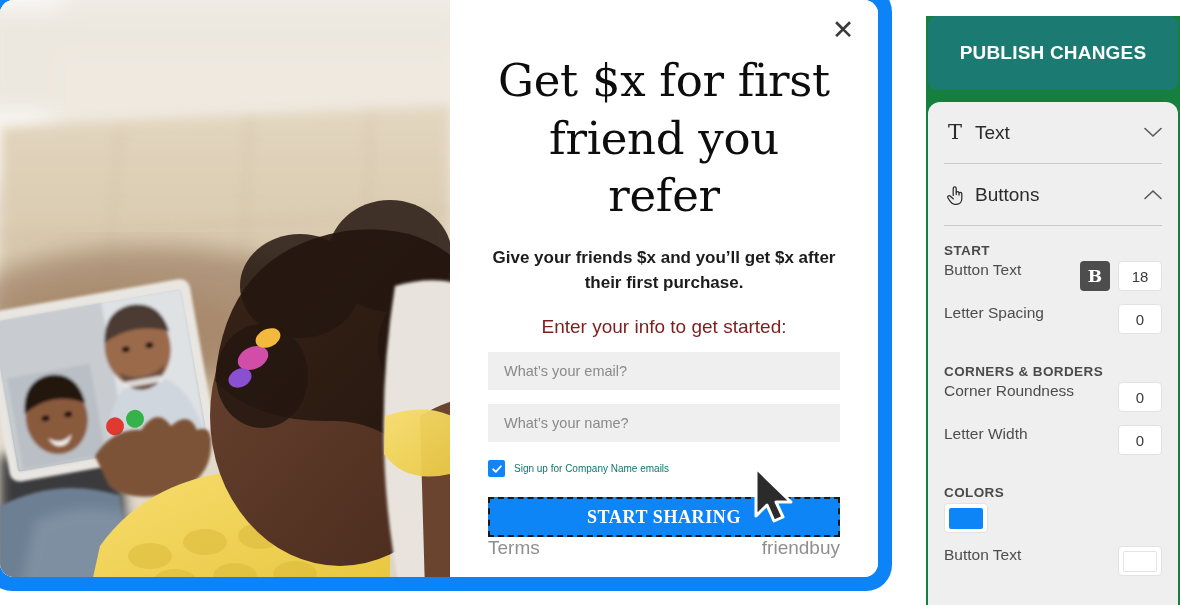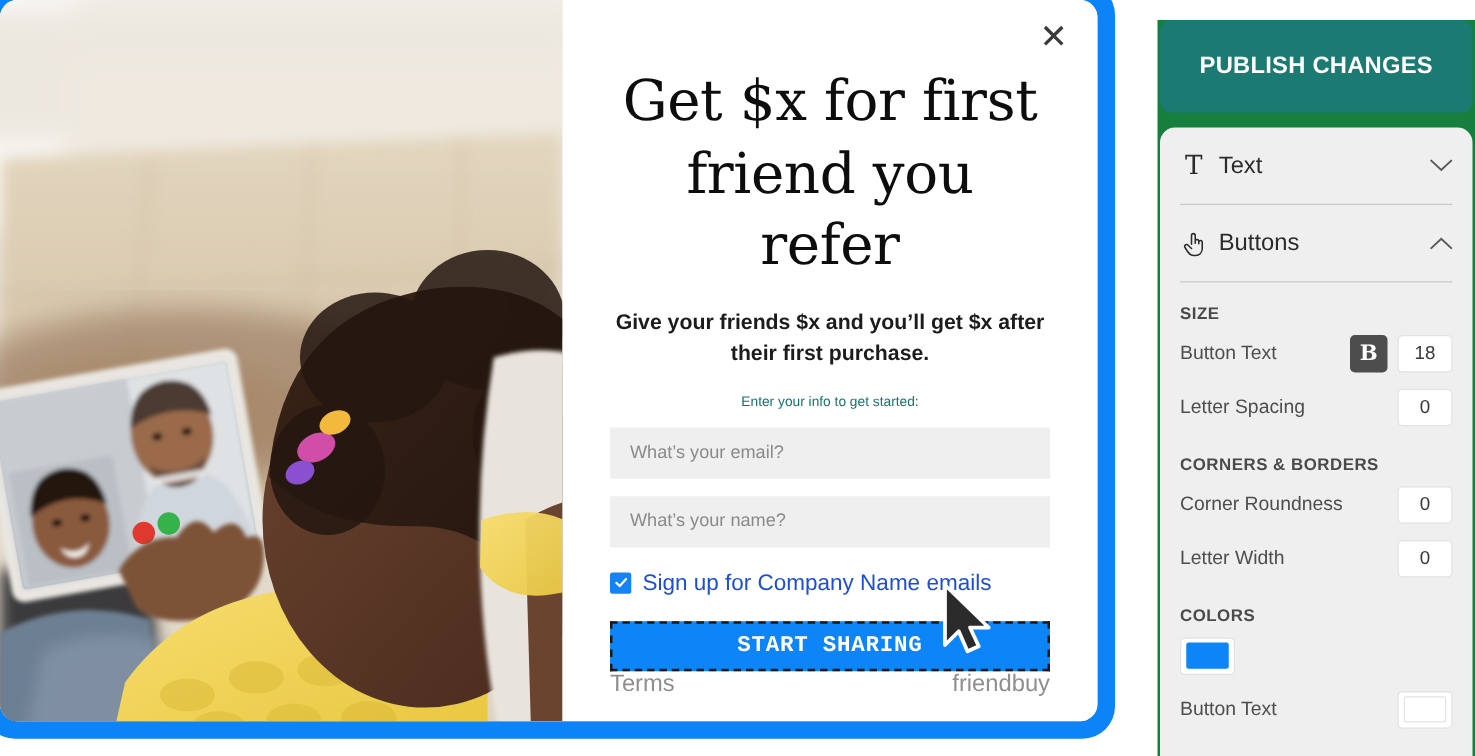--- a/index.html
+++ b/index.html
@@ -96,22 +96,22 @@
     margin-top: 20px;
     font-size: 17px;
     line-height: 1.5;
     color: #1c1c1c;
     text-align: center;
     font-weight: 700;
   }
 
   .prompt {
     margin-top: 20px;
-    font-size: 11px;
-    color: #0f766e;
+    font-size: 19px;
+    color: #7f1d1d;
     text-align: center;
   }
 
   .field {
     margin-top: 14px;
     height: 41px;
     background: #efefef;
     border: none;
     width: 100%;
     padding: 0 16px;
@@ -131,36 +131,36 @@
   }
   .checkbox {
     width: 17px; height: 17px;
     background: #1383f5;
     border-radius: 2px;
     display: flex; align-items: center; justify-content: center;
     flex: 0 0 17px;
     cursor: pointer;
   }
   .checkbox svg { width: 12px; height: 12px; display: block; }
-  .optin-label { font-size: 18px; color: #1d4ed8; }
+  .optin-label { font-size: 10px; color: #0f766e; }
 
   .cta-wrap {
     margin-top: 20px;
     position: relative;
   }
   .cta {
     width: 100%;
     height: 40px;
     background: #0d85f7;
     color: #ffffff;
     border: 2px dashed #1a1a1a;
     font-size: 18px;
     font-weight: bold;
     letter-spacing: 0.6px;
-    font-family: Liberation Mono, monospace;
+    font-family: Liberation Serif, serif;
     cursor: pointer;
     display: flex; align-items: center; justify-content: center;
   }
 
   .footer {
     margin-top: auto;
     margin-bottom: 18px;
     display: flex;
     justify-content: space-between;
     align-items: center;
@@ -245,21 +245,21 @@
     font-weight: bold;
     letter-spacing: 0.4px;
     color: #4a4a4a;
     margin-top: 17px;
     margin-bottom: 3px;
   }
 
   .setting-row {
     height: 43px;
     display: flex;
-    align-items: center;
+    align-items: flex-start;
     gap: 8px;
   }
   .setting-label {
     flex: 1;
     font-size: 15.5px;
     color: #4d4d4d;
     white-space: nowrap;
   }
 
   .bold-toggle {
@@ -513,21 +513,21 @@
                      c-2.4 0 -3.4 -1.2 -4.6 -3 L4 14
                      a1.5 1.5 0 0 1 2.4 -1.8 l2.8 2.6" fill="none" stroke="#2b2b2b" stroke-width="1.25" stroke-linecap="round" stroke-linejoin="round"></path>
           </svg>
         </span>
         <span class="acc-label">Buttons</span>
         <svg class="chev" viewBox="0 0 18 11" aria-hidden="true">
           <path d="M1 9.5 L9 2 L17 9.5" fill="none" stroke="#5a5a5c" stroke-width="1.6" stroke-linecap="round"></path>
         </svg>
       </div>
 
-      <div class="section-title">SIZE</div>
+      <div class="section-title">START</div>
 
       <div class="setting-row">
         <span class="setting-label">Button Text</span>
         <div class="bold-toggle">B</div>
         <input class="num-input" type="text" value="18" style="">
       </div>
 
       <div class="setting-row">
         <span class="setting-label">Letter Spacing</span>
         <input class="num-input" type="text" value="0" style="">

